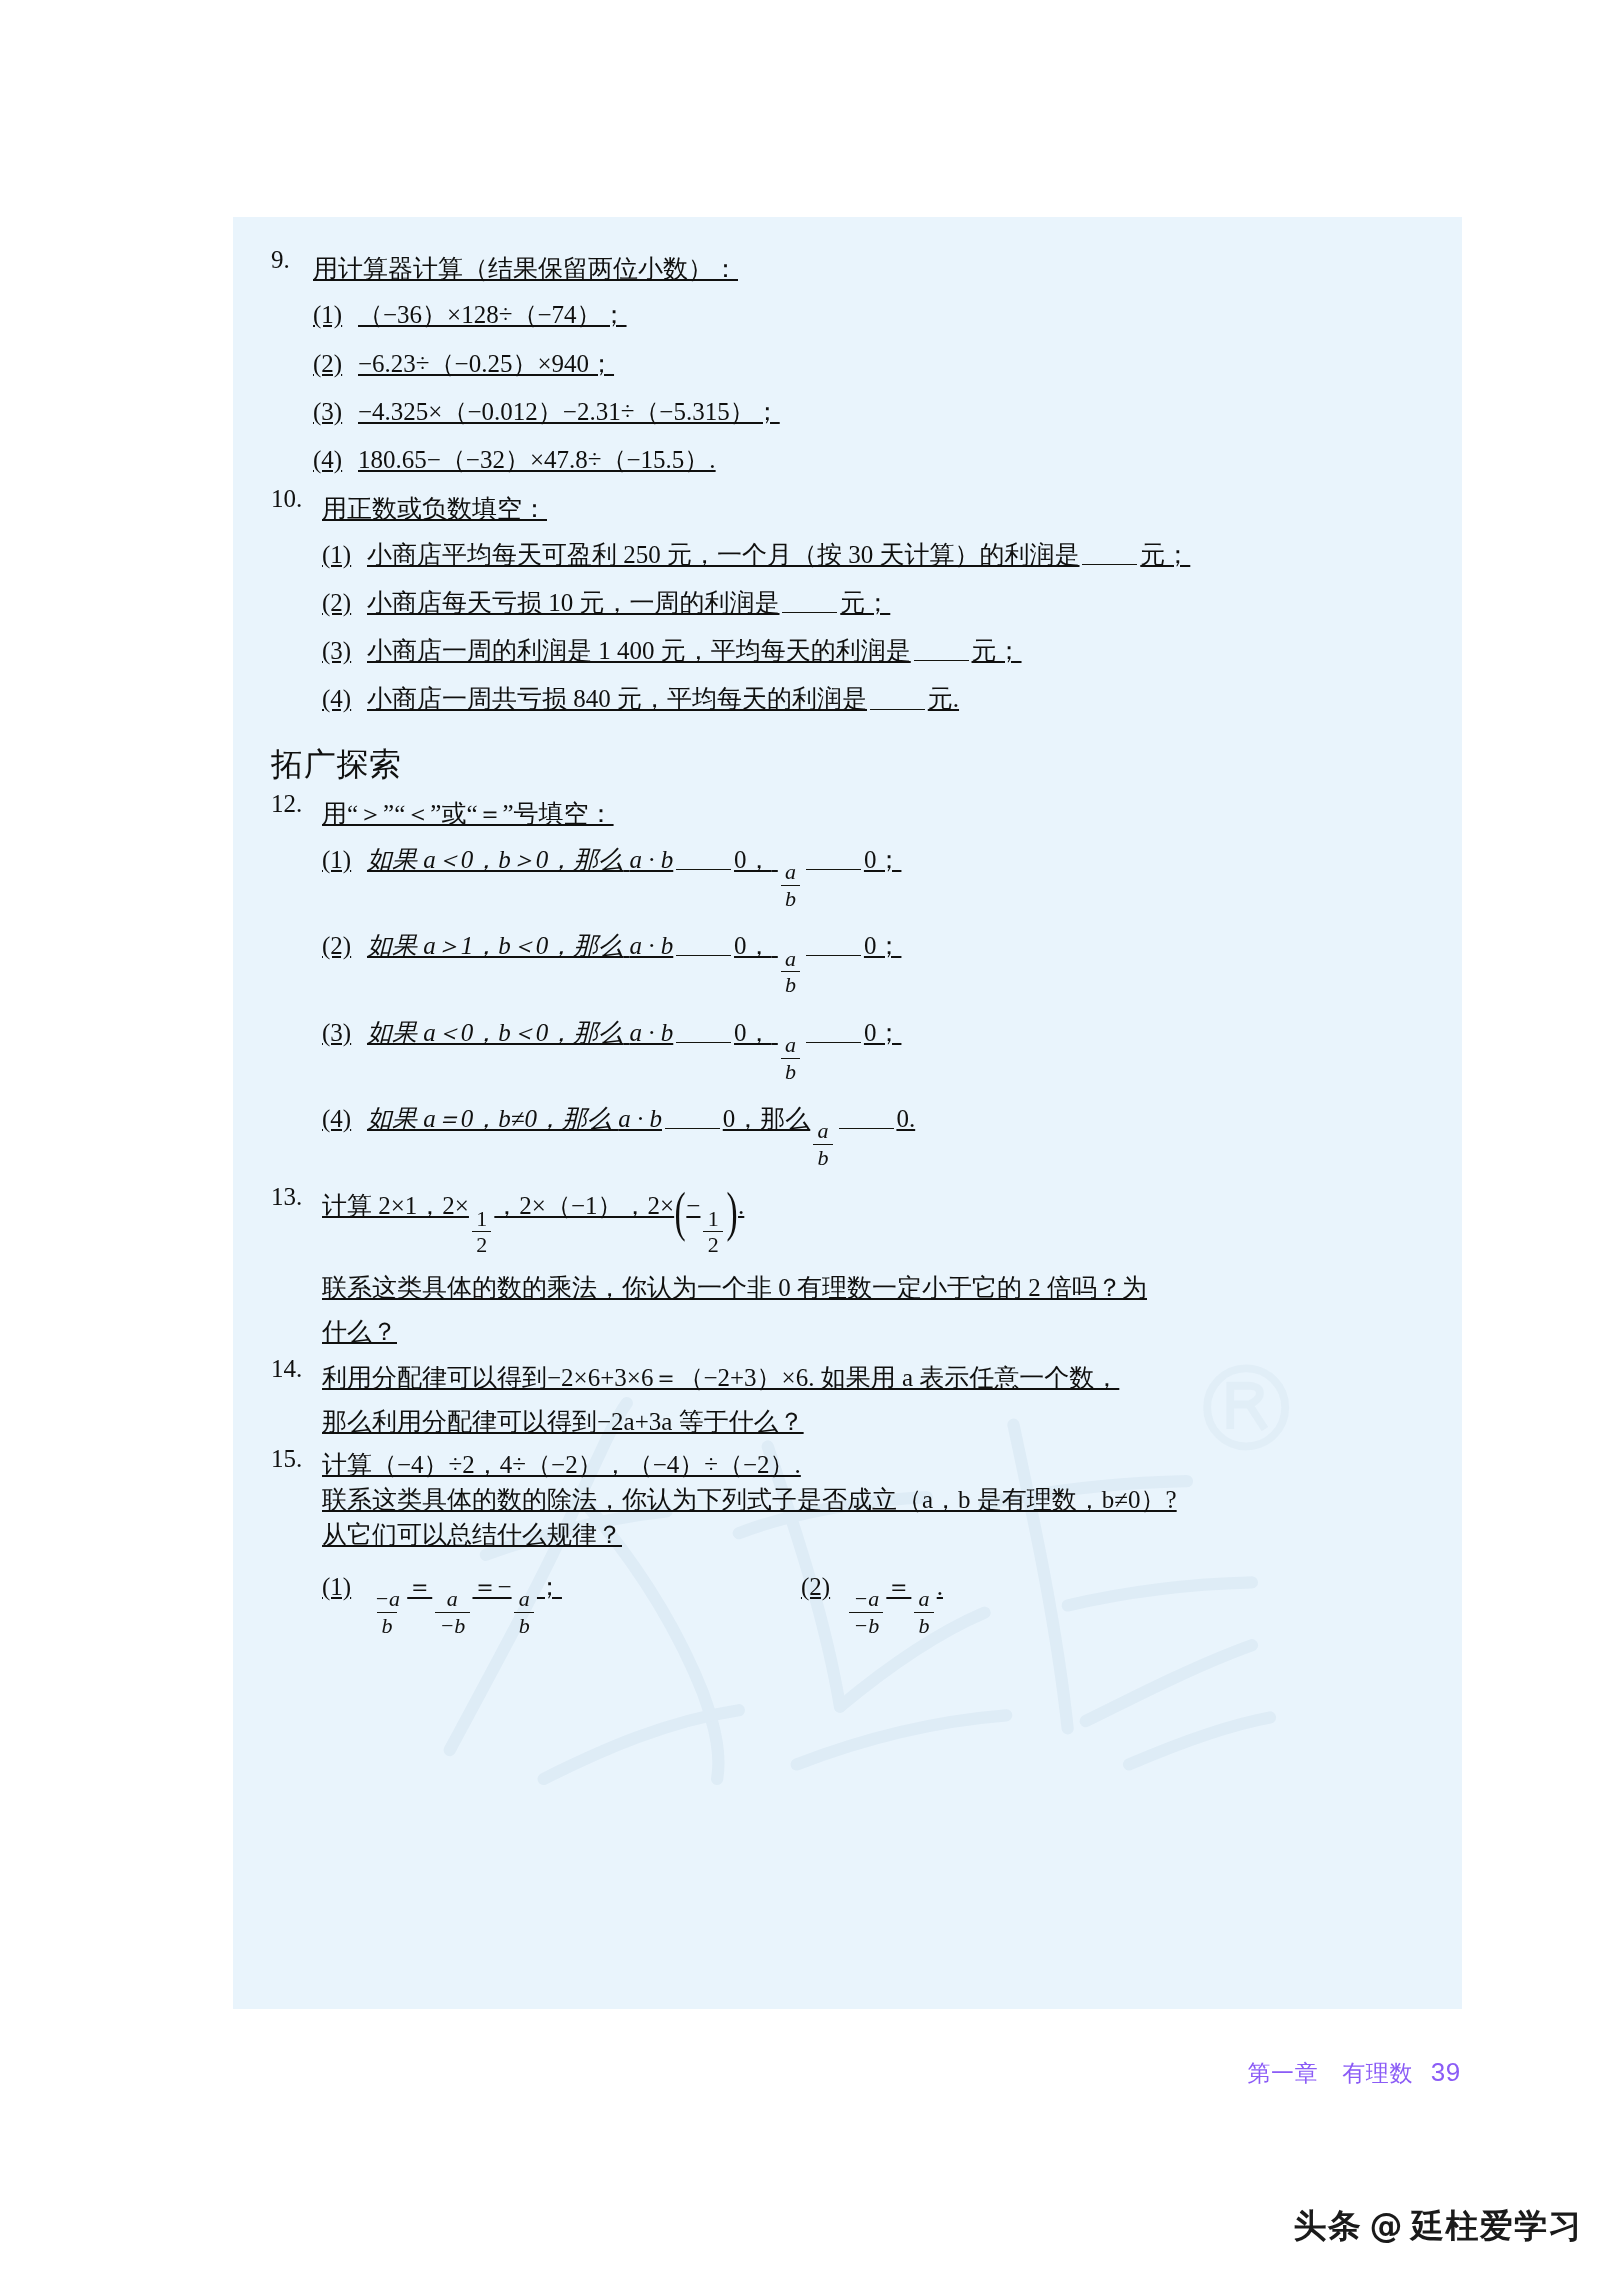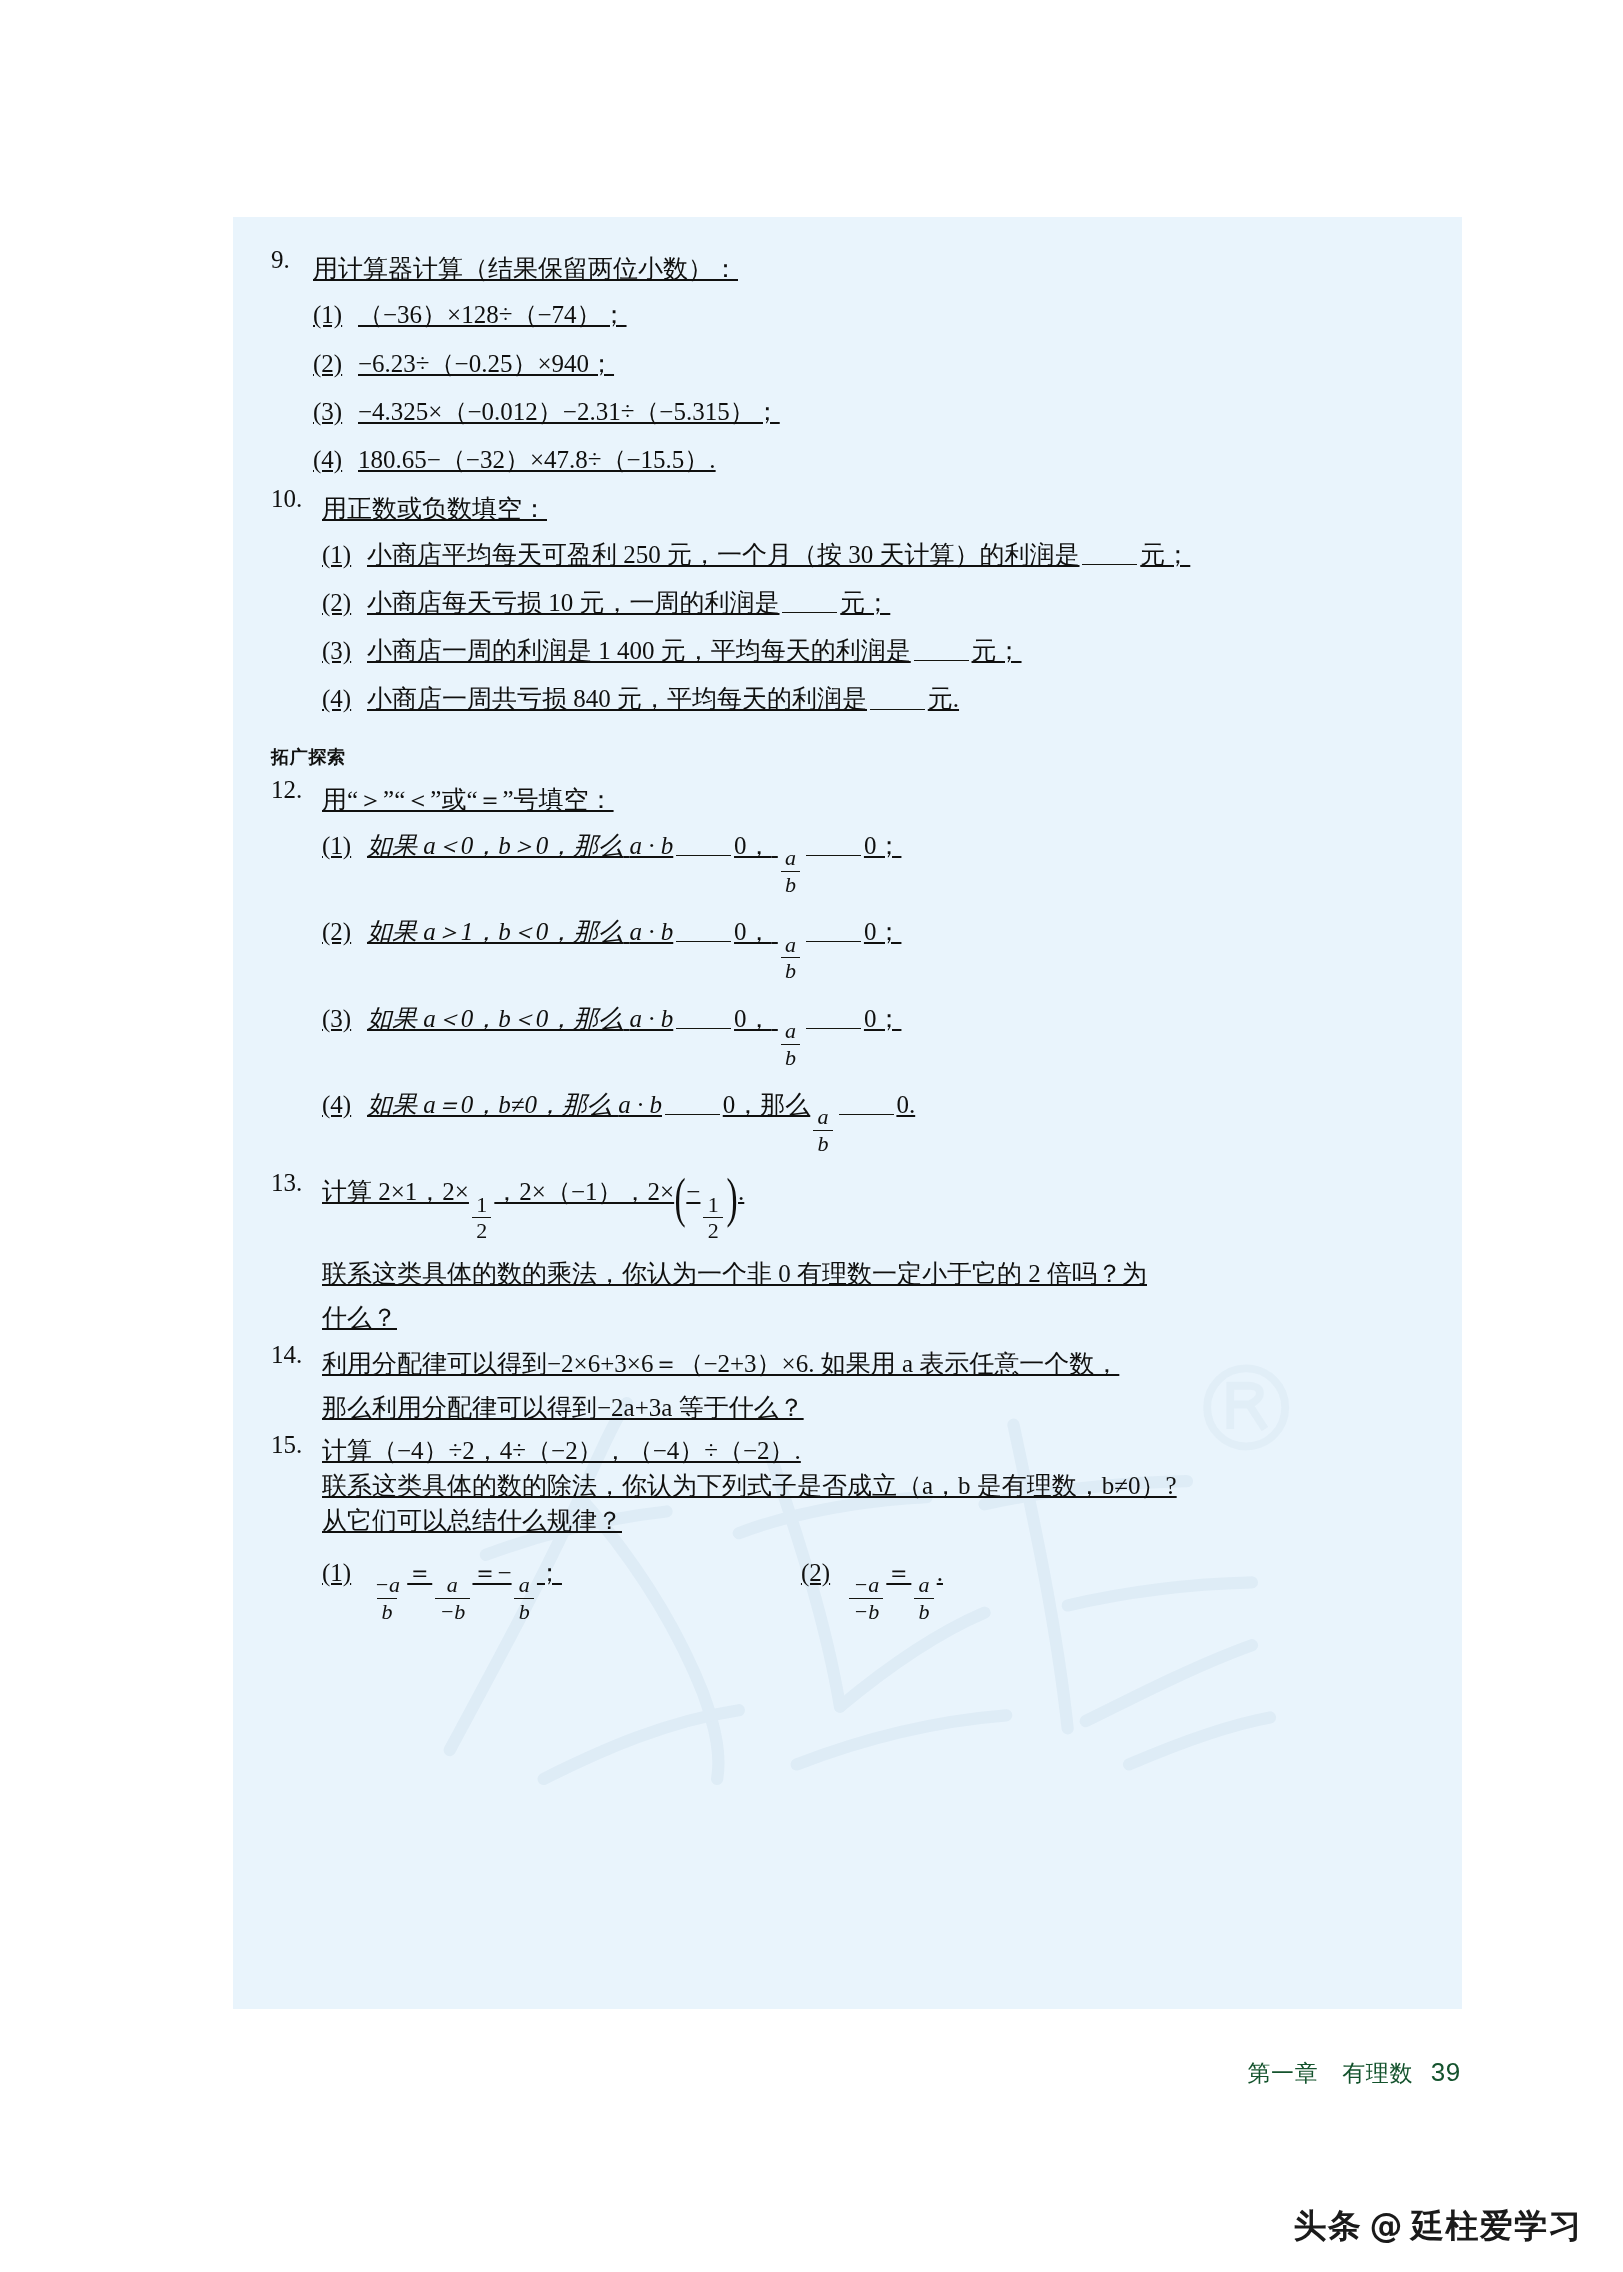--- a/index.html
+++ b/index.html
@@ -90,31 +90,31 @@
     display:inline-block;
     font-size:54px;
     line-height:0;
     vertical-align:-16px;
     font-weight:300;
     transform:scaleX(.62);
     margin:0 -2.9px;
   }
   .heading{
     font-family:"DejaVu Sans","Liberation Sans",sans-serif;
-    font-weight:bold;
-    font-size:18px;
+    font-weight:normal;
+    font-size:32px;
     letter-spacing:0.7px;
     padding:22px 0 11.6px 0;
   }
   
   #footer{
     position:absolute;
     right:162px; bottom:184px;
     font-size:23px;
-    color:#14532d;
+    color:#8b5cf6;
     white-space:nowrap;
     letter-spacing:0.7px;
     margin-top:40px;
   }
   #footer .pg{margin-left:17.4px;font-size:26px;font-family:"Liberation Sans",sans-serif;}
   
   #branding{
     position:absolute;
     right:40px; bottom:24px;
     font-family:"DejaVu Sans","Liberation Sans",sans-serif;

